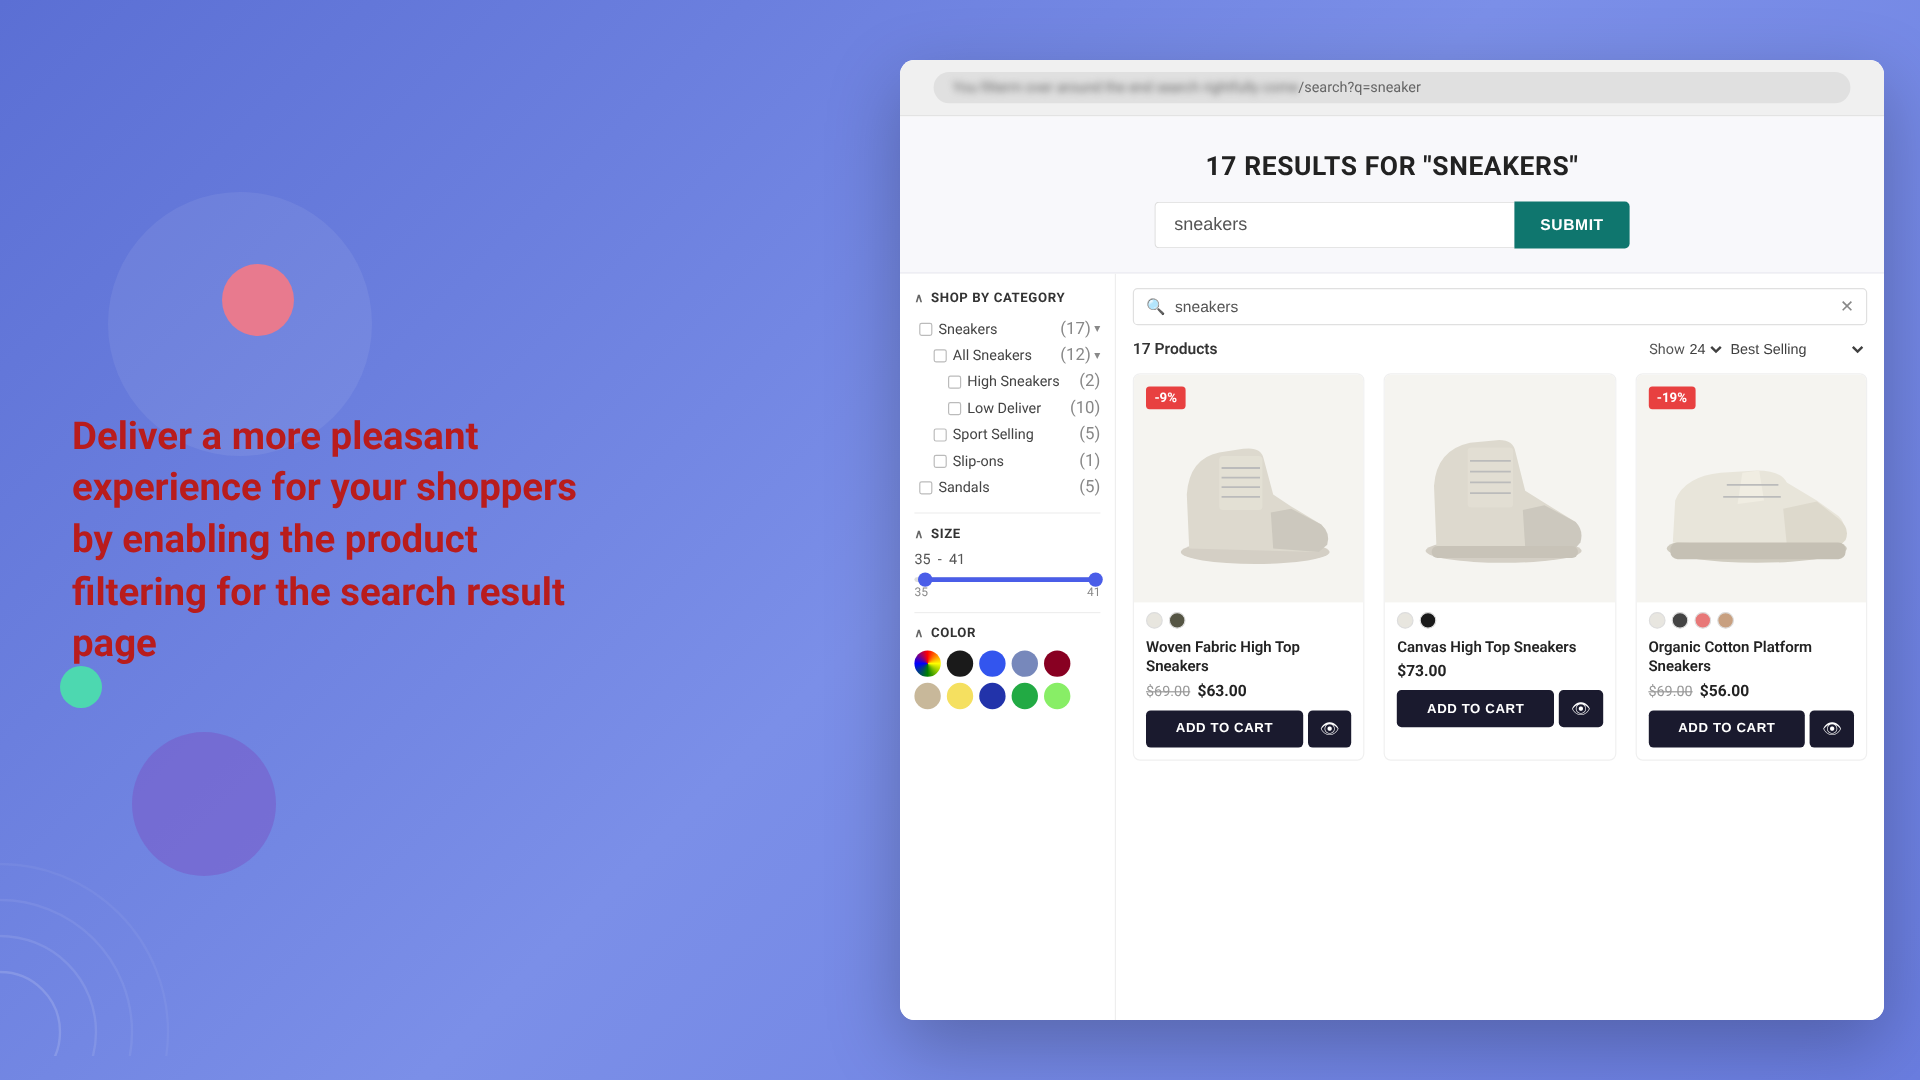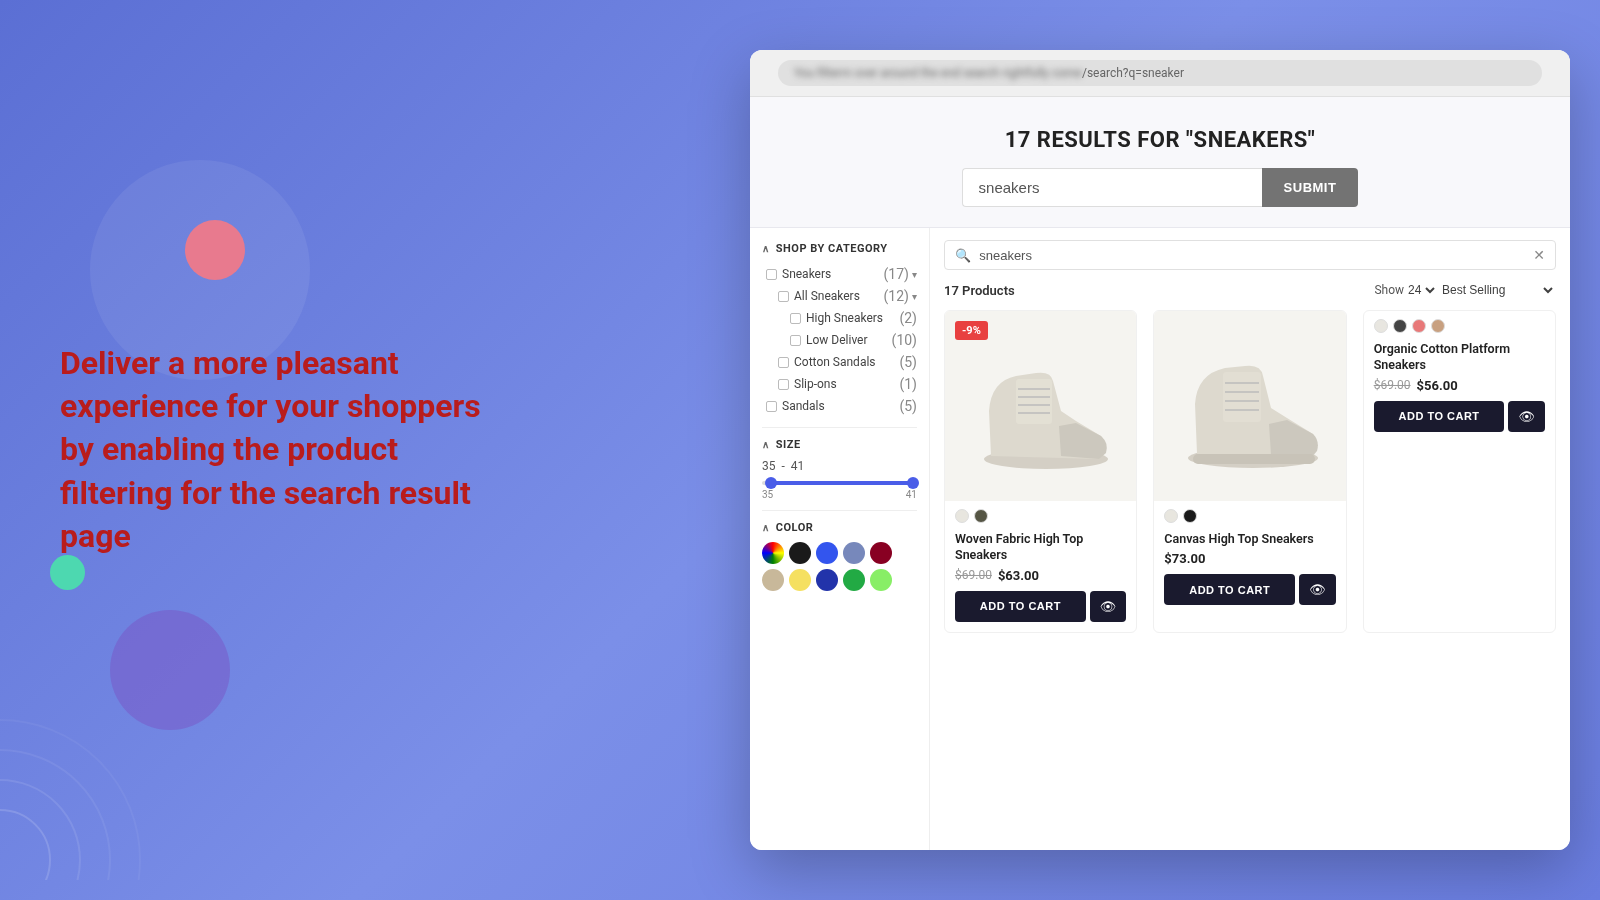--- a/index.html
+++ b/index.html
@@ -133,21 +133,21 @@
       border: 1px solid #ddd;
       border-right: none;
       border-radius: 4px 0 0 4px;
       padding: 10px 16px;
       font-size: 15px;
       width: 300px;
       outline: none;
       color: #555;
     }
     .submit-btn {
-      background: #737373;
+      background: #0f766e;
       color: white;
       border: none;
       border-radius: 0 4px 4px 0;
       padding: 10px 22px;
       font-size: 13px;
       font-weight: 700;
       cursor: pointer;
       letter-spacing: 0.5px;
     }
 
@@ -508,21 +508,21 @@
         <div class="filter-item-inner">
           <span class="cb"></span>
           <span>Low Deliver</span>
         </div>
         <span class="filter-count">(10)</span>
       </div>
 
       <div class="filter-item filter-item-sub">
         <div class="filter-item-inner">
           <span class="cb"></span>
-          <span>Cotton Sandals</span>
+          <span>Sport Selling</span>
         </div>
         <span class="filter-count">(5)</span>
       </div>
 
       <div class="filter-item filter-item-sub">
         <div class="filter-item-inner">
           <span class="cb"></span>
           <span>Slip-ons</span>
         </div>
         <span class="filter-count">(1)</span>
@@ -679,20 +679,40 @@
               <span class="price-new">$73.00</span>
             </div>
             <div class="product-actions">
               <button class="add-to-cart-btn">ADD TO CART</button>
               <button class="eye-btn">👁</button>
             </div>
           </div>
         </div>
 
         <div class="product-card">
+          <div class="product-image-area">
+            <div class="discount-badge badge-red">-19%</div>
+            <svg width="180" height="130" viewBox="0 0 180 130">
+              <g transform="translate(5,10)">
+
+                <ellipse cx="90" cy="105" rx="75" ry="12" fill="#d0ccc0"></ellipse>
+
+                <path d="M20 100 L22 65 Q30 45 60 42 L90 40 Q110 40 115 50 L140 65 L158 78 Q165 84 162 96 L158 104 Z" fill="#e8e5da"></path>
+
+                <path d="M140 66 L158 80 Q168 88 164 98 L158 104 L115 102 L112 72 Z" fill="#ddd9cc"></path>
+
+                <path d="M78 42 L92 40 L96 65 L74 68 Z" fill="#f0ede2"></path>
+
+                <line x1="65" y1="52" x2="108" y2="52" stroke="#bbb" stroke-width="1.5"></line>
+                <line x1="62" y1="62" x2="110" y2="62" stroke="#bbb" stroke-width="1.5"></line>
+
+                <rect x="18" y="100" width="146" height="14" rx="6" fill="#c5c0b4"></rect>
+              </g>
+            </svg>
+          </div>
           <div class="product-colors">
             <div class="pcolor" style="background:#e8e6e0;"></div>
             <div class="pcolor" style="background:#444444;"></div>
             <div class="pcolor" style="background:#e87878;"></div>
             <div class="pcolor" style="background:#c8a080;"></div>
           </div>
           <div class="product-info">
             <div class="product-name">Organic Cotton Platform Sneakers</div>
             <div class="product-prices">
               <span class="price-old">$69.00</span>

